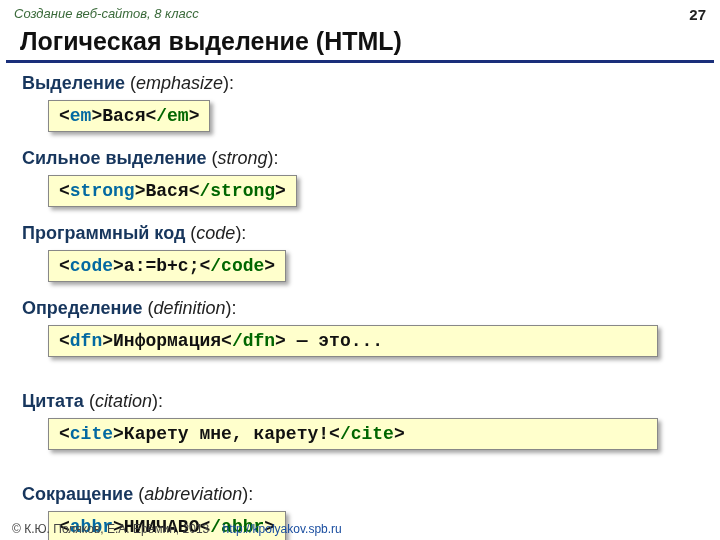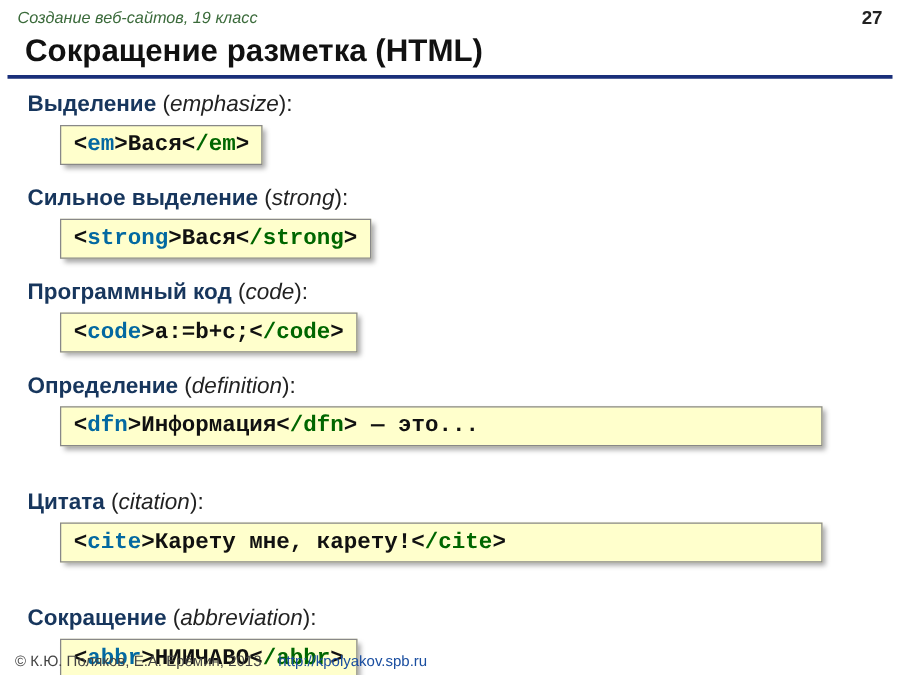--- a/index.html
+++ b/index.html
@@ -79,24 +79,24 @@
   }
   .footer .url {
     color: #1a4ea0;
     margin-left: 10px;
   }
 </style>
 </head>
 <body>
 
 <div class="header-strip">
-  <span>Создание веб-сайтов, 19 класс</span>
+  <span>Создание веб-сайтов, 8 класс</span>
   <span class="page-number">27</span>
 </div>
 
-<div class="title">Сокращение разметка (HTML)</div>
+<div class="title">Логическая выделение (HTML)</div>
 
 <div class="content" id="content-area"><div class="item-heading"><span>Выделение</span><span class="paren"> (<em>emphasize</em>):</span></div><div class="code-box"><span class="code-text">&lt;</span><span class="tag-open">em</span><span class="code-text">&gt;</span><span class="code-text">Вася</span><span class="code-text">&lt;</span><span class="tag-slash">/em</span><span class="code-text">&gt;</span><span class="code-text"></span></div><br><div class="item-heading"><span>Сильное выделение</span><span class="paren"> (<em>strong</em>):</span></div><div class="code-box"><span class="code-text">&lt;</span><span class="tag-open">strong</span><span class="code-text">&gt;</span><span class="code-text">Вася</span><span class="code-text">&lt;</span><span class="tag-slash">/strong</span><span class="code-text">&gt;</span><span class="code-text"></span></div><br><div class="item-heading"><span>Программный код</span><span class="paren"> (<em>code</em>):</span></div><div class="code-box"><span class="code-text">&lt;</span><span class="tag-open">code</span><span class="code-text">&gt;</span><span class="code-text">a:=b+c;</span><span class="code-text">&lt;</span><span class="tag-slash">/code</span><span class="code-text">&gt;</span><span class="code-text"></span></div><br><div class="item-heading"><span>Определение</span><span class="paren"> (<em>definition</em>):</span></div><div class="code-box wide"><span class="code-text">&lt;</span><span class="tag-open">dfn</span><span class="code-text">&gt;</span><span class="code-text">Информация</span><span class="code-text">&lt;</span><span class="tag-slash">/dfn</span><span class="code-text">&gt;</span><span class="code-text"> — это...</span></div><br><div class="item-heading"><span>Цитата</span><span class="paren"> (<em>citation</em>):</span></div><div class="code-box wide"><span class="code-text">&lt;</span><span class="tag-open">cite</span><span class="code-text">&gt;</span><span class="code-text">Карету мне, карету!</span><span class="code-text">&lt;</span><span class="tag-slash">/cite</span><span class="code-text">&gt;</span><span class="code-text"></span></div><br><div class="item-heading"><span>Сокращение</span><span class="paren"> (<em>abbreviation</em>):</span></div><div class="code-box"><span class="code-text">&lt;</span><span class="tag-open">abbr</span><span class="code-text">&gt;</span><span class="code-text">НИИЧАВО</span><span class="code-text">&lt;</span><span class="tag-slash">/abbr</span><span class="code-text">&gt;</span><span class="code-text"></span></div><br></div>
 
 <div class="footer">
   <span>© К.Ю. Поляков, Е.А. Ерёмин, 2013</span>
   <span class="url">http://kpolyakov.spb.ru</span>
 </div>
 
 </body></html>

